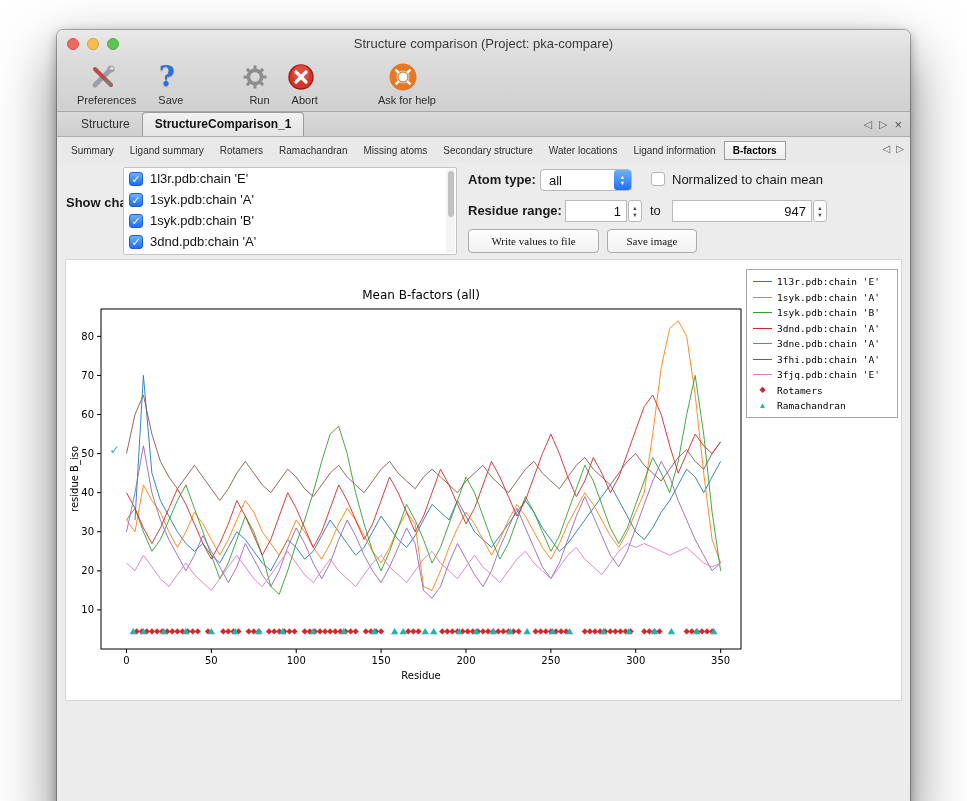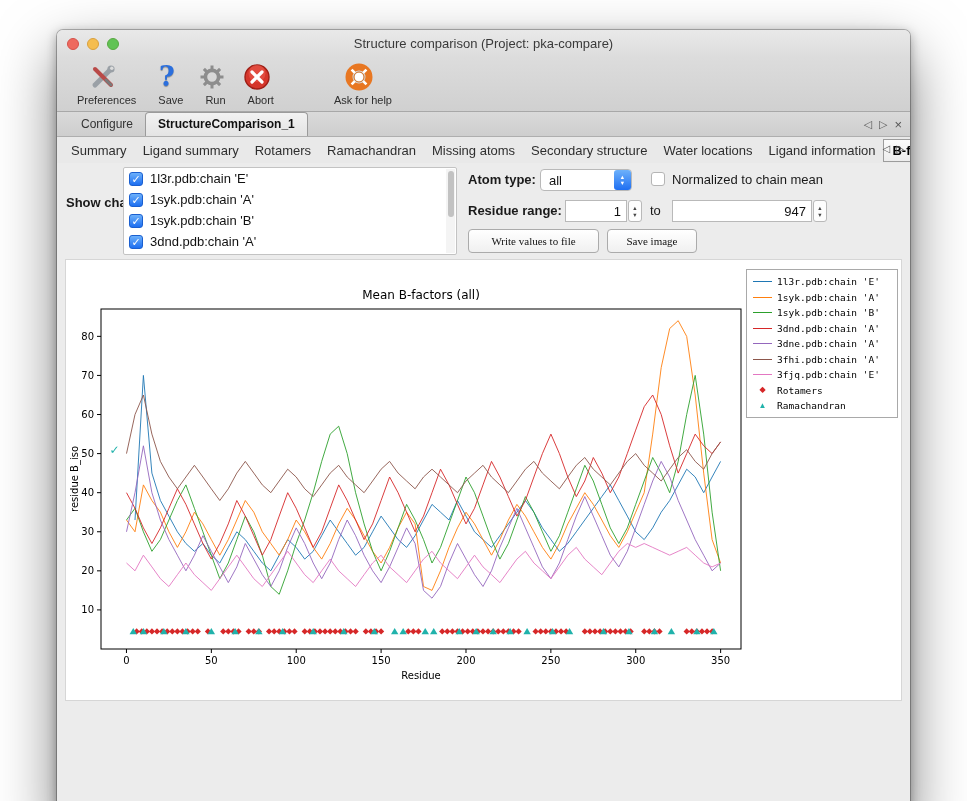--- a/index.html
+++ b/index.html
@@ -16,36 +16,36 @@
   .tl.yellow{background:#f5bd4f;border:1px solid #d9a03e;}
   .tl.green{background:#61c354;border:1px solid #58a942;}
   .title{position:absolute;left:0;right:0;top:6px;text-align:center;font-size:13px;color:#3a3a3a;}
   
   .toolbar{position:absolute;left:0;top:28px;right:0;height:54px;
     background:linear-gradient(#dcdcdc,#d0d0d0);border-bottom:1px solid #a8a8a8;
     display:flex;align-items:flex-start;padding-left:12px;box-sizing:border-box;}
   .tbitem{display:flex;flex-direction:column;align-items:center;margin-right:14px;cursor:default;padding-top:3px;}
   .tbicon{height:32px;display:flex;align-items:center;justify-content:center;}
   .tblabel{font-size:11px;color:#2e2e2e;margin-top:1px;padding-left:8px;}
-  .gap-run{align-items:flex-end;}
+  .gap-run{margin-left:44px;}
   .gap-ask{margin-left:38px;}
   .qmark{font-family:"DejaVu Serif",serif;font-weight:bold;font-size:27px;color:#2b6fdd;
     text-shadow:0 1px 1px rgba(0,0,0,0.35);line-height:30px;}
   
   .maintabs{position:absolute;left:0;top:82px;right:0;height:25px;background:linear-gradient(#dadada,#cecece);
     border-bottom:1px solid #aeaeae;display:flex;align-items:flex-end;padding-left:12px;box-sizing:border-box;}
   .maintab{font-size:12px;color:#333;padding:4px 12px 5px 12px;}
   .maintab.active{background:linear-gradient(#f2f2f2,#e4e4e4);border:1px solid #9b9b9b;border-bottom:none;
     border-radius:4px 4px 0 0;font-weight:bold;color:#111;}
   .tabctrls{position:absolute;right:8px;top:5px;font-size:11px;color:#555;display:flex;gap:7px;align-items:center;}
   .tabctrls span{cursor:default;}
   
   .subtabs{position:absolute;left:0;top:107px;right:0;height:26px;background:#e9e9e9;
     display:flex;align-items:center;padding-left:6px;box-sizing:border-box;}
-  .subtab{font-size:13px;color:#2e2e2e;padding:3px 8px;white-space:nowrap;}
+  .subtab{font-size:10px;color:#2e2e2e;padding:3px 8px;white-space:nowrap;}
   .subtab.active{font-weight:bold;background:linear-gradient(#fbfbfb,#ececec);
     border:1px solid #9c9c9c;border-radius:0;color:#000;}
   .subarrows{position:absolute;right:6px;top:6px;font-size:10px;color:#555;display:flex;gap:6px;}
   
   .controls{position:absolute;left:0;top:133px;right:0;height:96px;background:#ececec;}
   .lbl{position:absolute;font-size:13px;font-weight:bold;color:#1a1a1a;}
   .chains-box{position:absolute;left:66px;top:4px;width:332px;height:86px;background:#ffffff;
     border:1px solid #c3c3c3;border-radius:2px;overflow:hidden;}
   .chain-row{display:flex;align-items:center;height:21px;padding-left:5px;}
   .cb{width:14px;height:14px;border-radius:3px;box-sizing:border-box;flex:0 0 14px;}
@@ -162,21 +162,21 @@
               <line x1="21.4" y1="21.4" x2="18.2" y2="18.2"></line>
           </g>
           <circle cx="14" cy="14" r="5" fill="#ffffff" stroke="#c96516" stroke-width="1"></circle>
         </svg>
       </span>
       <span class="tblabel">Ask for help</span>
     </div>
   </div>
 
   <div class="maintabs">
-    <div class="maintab">Configure</div>
+    <div class="maintab">Structure</div>
     <div class="maintab active">StructureComparison_1</div>
     <div class="tabctrls">
       <span>◁</span>
       <span>▷</span>
       <span style="font-size:13px;">×</span>
     </div>
   </div>
 
   <div class="subtabs">
     <div id="subtab-list" style="display:flex;align-items:center;">

